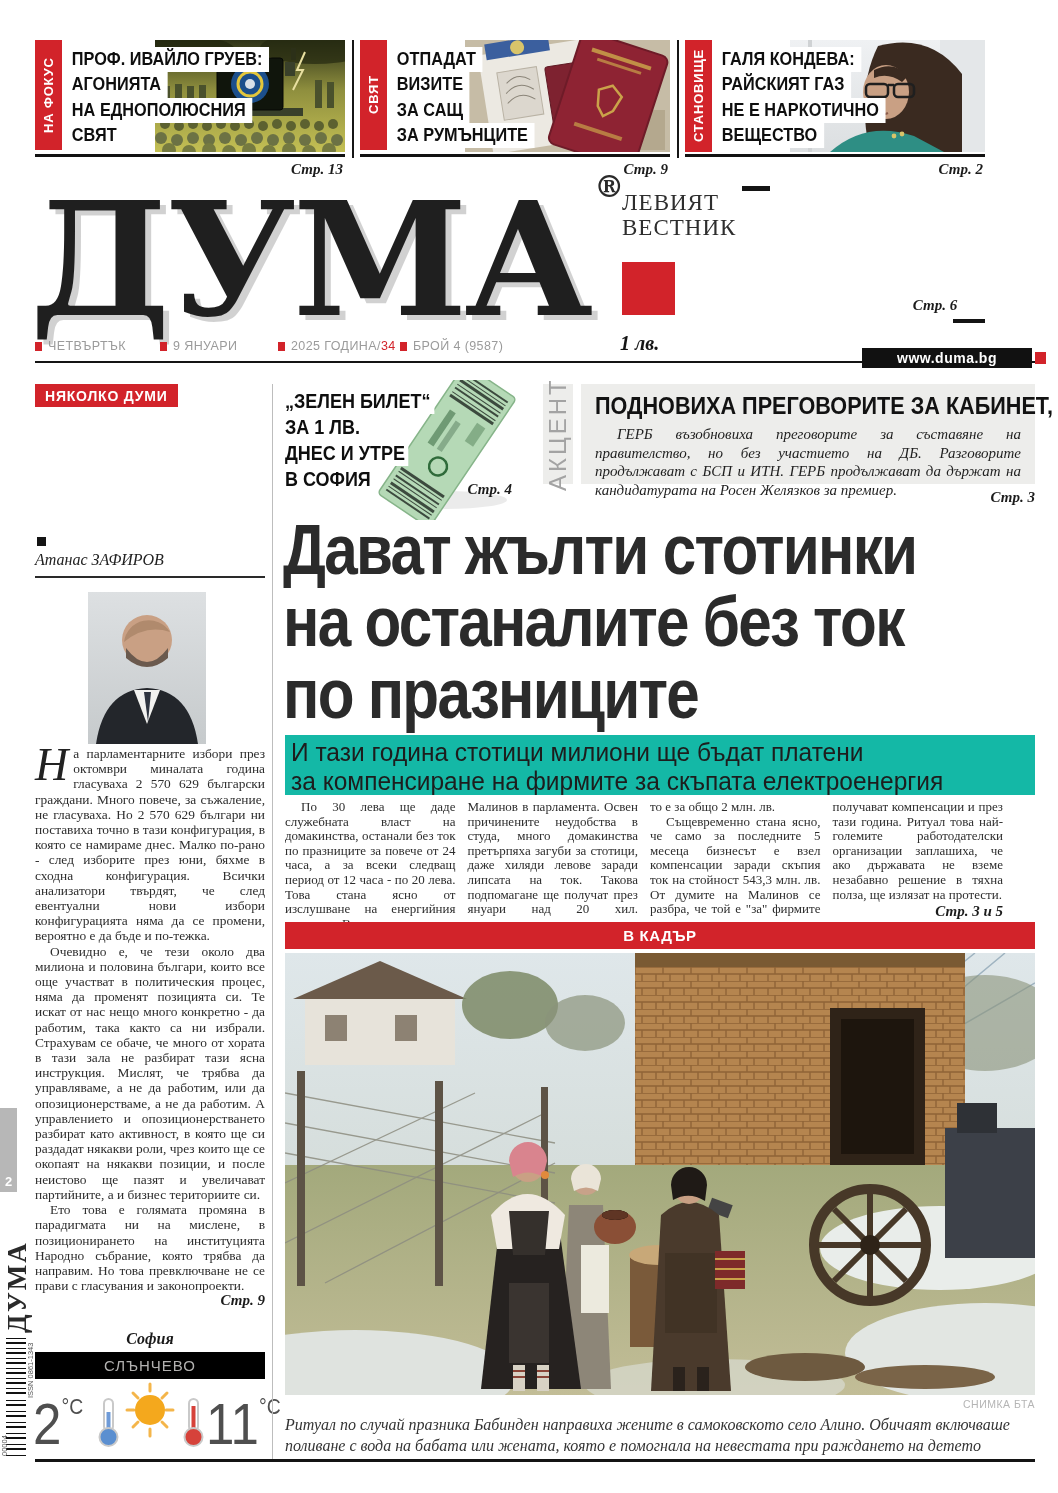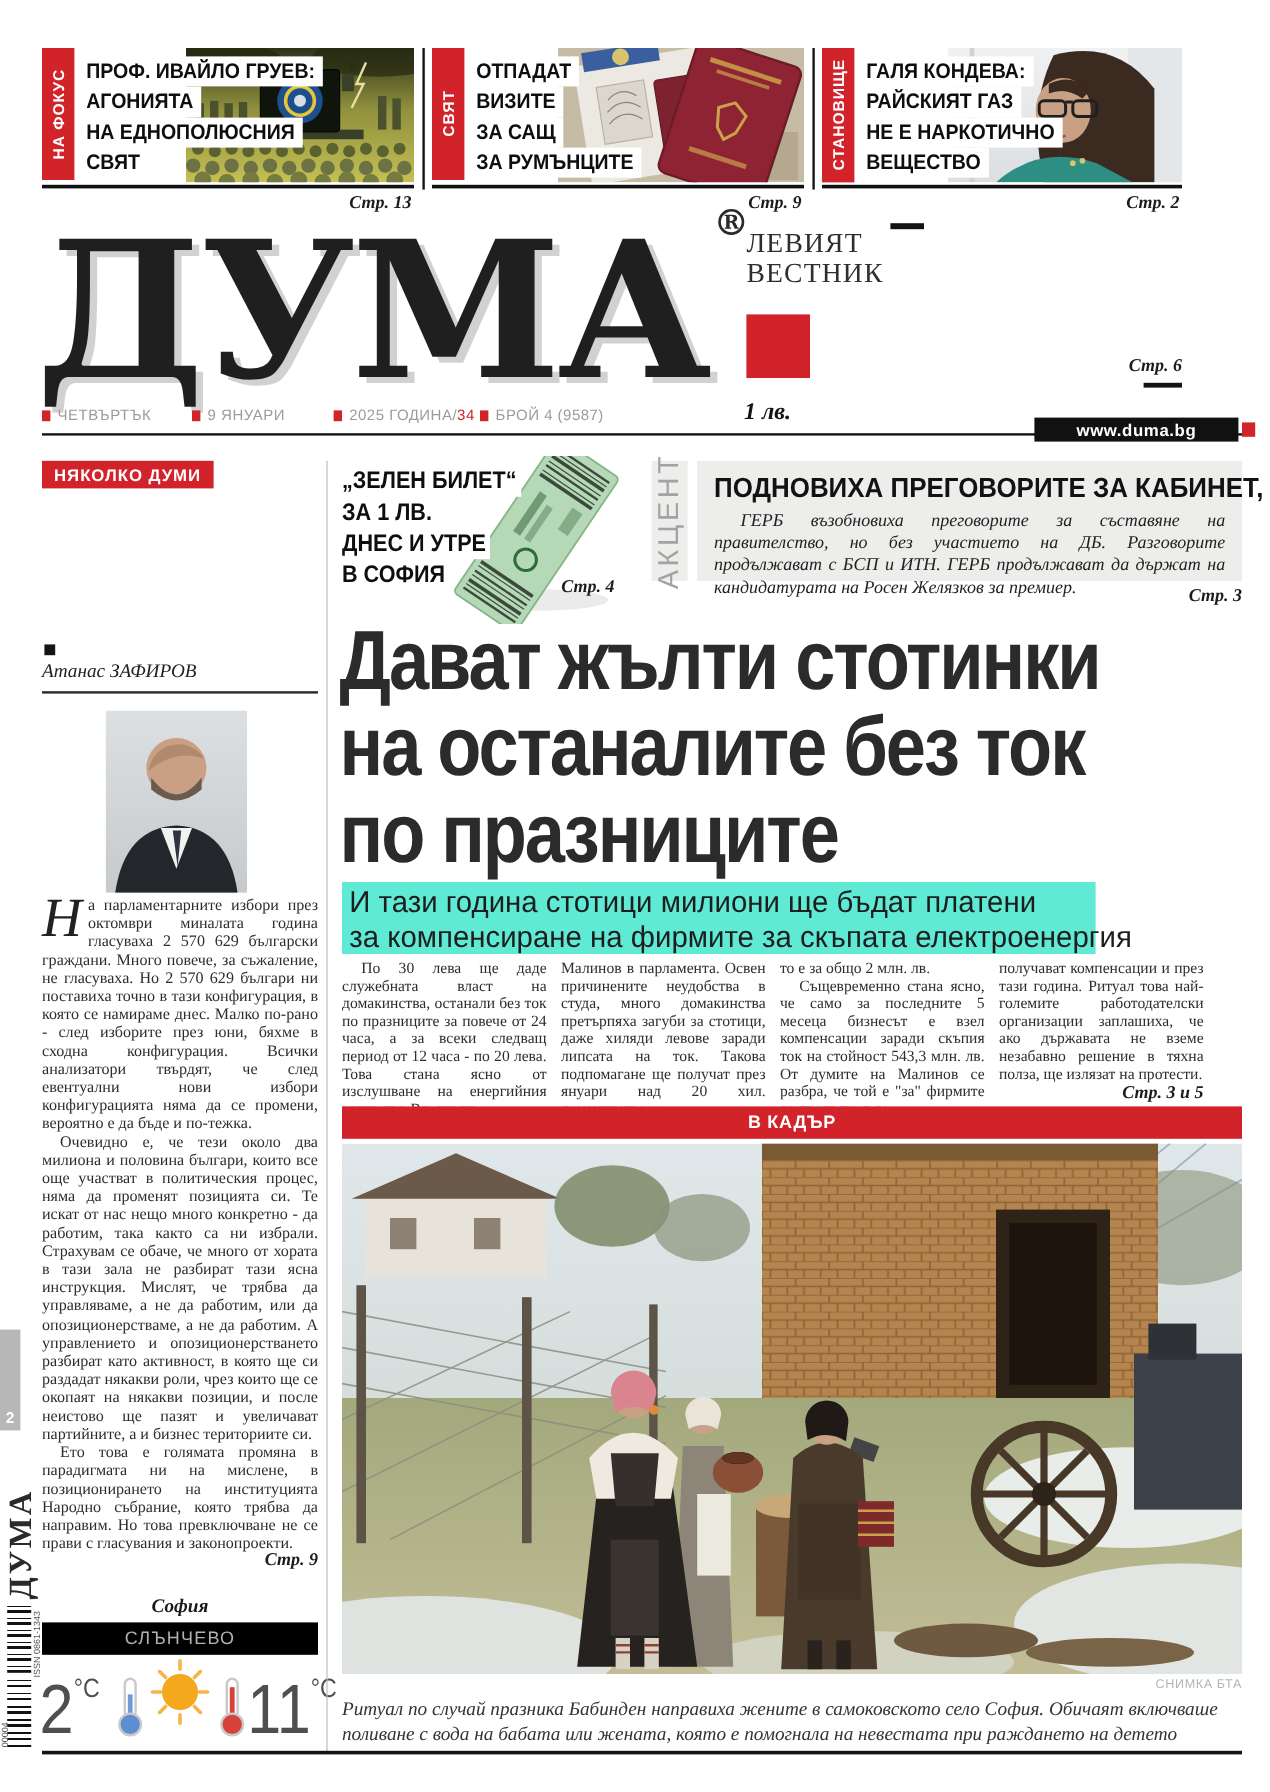--- a/index.html
+++ b/index.html
@@ -226,21 +226,21 @@
           <ellipse cx="36" cy="112" rx="14" ry="4.5"></ellipse>
       </g>
       <path d="M80 26 c-38 10 -50 42 -50 70 c0 30 26 42 52 42 c26 0 52 -12 52 -42 c0 -28 -14 -60 -54 -70z" fill="#f0ead9" stroke="#d4c9ae" stroke-width="2"></path>
       <path d="M72 28 q12 -16 20 0 q-4 8 -20 0z" fill="#e6ddc4" stroke="#c9bd9e"></path>
       <path d="M66 30 q16 10 36 0" stroke="#b8a77e" stroke-width="3" fill="none"></path>
       <path d="M88 10 q8 -8 12 2 q-6 10 -12 -2z" fill="#e6ddc4" stroke="#c9bd9e"></path>
       <text x="82" y="106" font-size="58" font-family="serif" fill="#8d8775" text-anchor="middle">€</text>
       <ellipse cx="90" cy="140" rx="60" ry="4" fill="#d9d3c2" opacity=".6"></ellipse>
     </svg>
   </div>
-  <div class="abs pg" style="left:885px;top:297px;width:100px;text-align:right">Стр. 6</div>
+  <div class="abs pg" style="left:885px;top:297px;width:100px;text-align:center">Стр. 6</div>
   <div class="abs" style="left:953px;top:319px;width:32px;height:4px;background:#141414"></div>
 
   <div class="db-item" style="left:35px"><span class="db-sq"></span><span>ЧЕТВЪРТЪК</span></div>
   <div class="db-item" style="left:160px"><span class="db-sq"></span><span>9 ЯНУАРИ</span></div>
   <div class="db-item" style="left:278px"><span class="db-sq"></span><span>2025 ГОДИНА/</span><span style="color:#d2232a">34</span></div>
   <div class="db-item" style="left:400px"><span class="db-sq"></span><span>БРОЙ 4 (9587)</span></div>
   <div class="abs ser it" style="left:620px;top:332px;font-size:20px;font-weight:700;color:#141414">1 лв.</div>
   <div class="abs" style="left:35px;top:361px;width:1000px;height:2px;background:#141414"></div>
   <div class="abs" style="left:862px;top:348px;width:170px;height:20px;background:#111;color:#fff;font-weight:700;font-size:14px;display:flex;align-items:center;justify-content:center;letter-spacing:.5px">www.duma.bg</div>
   <div class="abs" style="left:1035px;top:352px;width:11px;height:12px;background:#d2232a"></div>
@@ -359,21 +359,21 @@
     <div style="font-weight:800;font-size:23px;line-height:26px;color:#121212;transform:scaleX(.94);transform-origin:left;white-space:nowrap">ПОДНОВИХА ПРЕГОВОРИТЕ ЗА КАБИНЕТ, НО БЕЗ ДБ</div>
     <div class="ser it" style="margin-top:6px;font-size:15px;line-height:18.5px;color:#1f1f1f;text-align:justify;text-indent:22px">ГЕРБ възобновиха преговорите за съставяне на правителство, но без участието на ДБ. Разговорите продължават с БСП и ИТН. ГЕРБ продължават да държат на кандидатурата на Росен Желязков за премиер.</div>
   </div>
   <div class="abs pg" style="left:935px;top:489px;width:100px;text-align:right">Стр. 3</div>
 
   <div class="abs hl" style="left:283px;top:514px">
     <span>Дават жълти стотинки</span>
     <span>на останалите без ток</span>
     <span>по празниците</span>
   </div>
-  <div class="abs subhl" style="left:285px;top:735px;width:628px;height:60px;background:#5eead4;padding:3px 6px">
+  <div class="abs subhl" style="left:285px;top:735px;width:750px;height:60px;background:#14b8a6;padding:3px 6px">
     <div>И тази година стотици милиони ще бъдат платени</div>
     <div>за компенсиране на фирмите за скъпата електроенергия</div>
   </div>
 
   <div class="abs cols" style="left:285px;top:800px;width:750px">
     <div class="col">
         <p class="ind">По 30 лева ще даде служебната власт на домакинства, останали без ток по празниците за повече от 24 часа, а за всеки следващ период от 12 часа - по 20 лева. Това стана ясно от изслушване на енергийния министър Владимир</p>
       </div>
     <div class="col">
         <p>Малинов в парламента. Освен причинените неудобства в студа, много домакинства претърпяха загуби за стотици, даже хиляди левове заради липсата на ток. Такова подпомагане ще получат през януари над 20 хил. домакинства, а</p>
@@ -477,19 +477,19 @@
       <path d="M430 306h30M430 316h30M430 326h30" stroke="#caa24a" stroke-width="2"></path>
       <rect x="388" y="414" width="12" height="24" fill="#2a221c"></rect>
         <rect x="412" y="414" width="12" height="24" fill="#2a221c"></rect>
 
       <ellipse cx="520" cy="414" rx="60" ry="14" fill="#6e5a40"></ellipse>
       <ellipse cx="640" cy="424" rx="70" ry="12" fill="#7a6448"></ellipse>
     </svg>
   </div>
   <div class="abs" style="left:885px;top:1398px;width:150px;text-align:right;font-size:10.5px;letter-spacing:.5px;color:#b5b5b5">СНИМКА БТА</div>
   <div class="abs ser it" style="left:285px;top:1414px;width:750px;font-size:16px;line-height:21px;color:#333">
-    <div>Ритуал по случай празника Бабинден направиха жените в самоковското село София. Обичаят включваше</div>
+    <div>Ритуал по случай празника Бабинден направиха жените в самоковското село Алино. Обичаят включваше</div>
     <div>поливане с вода на бабата или жената, която е помогнала на невестата при раждането на детето</div>
   </div>
 
   <div class="abs" style="left:35px;top:1459px;width:1000px;height:3px;background:#141414"></div>
 
 </div>
 
 </body></html>

